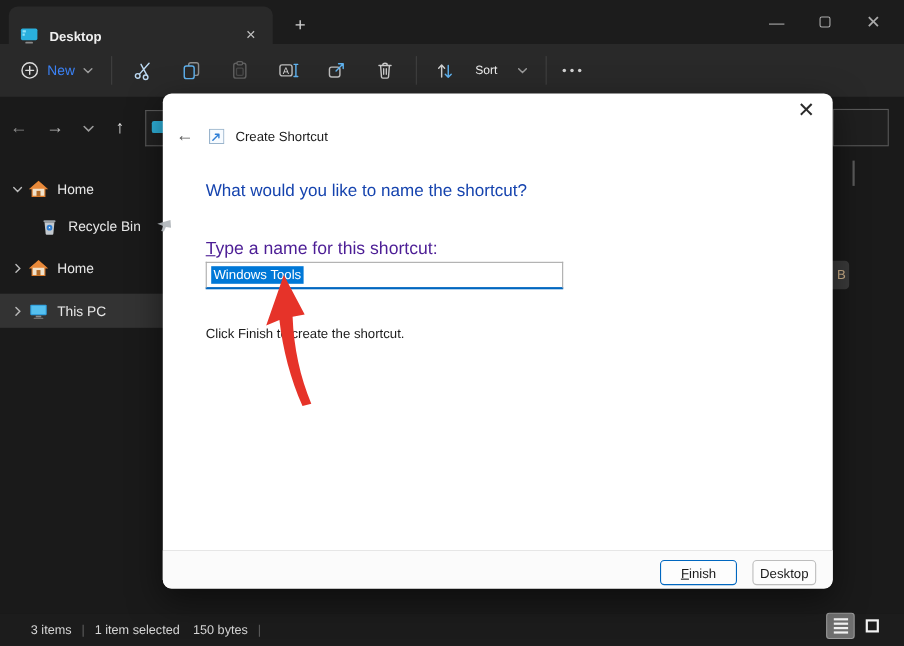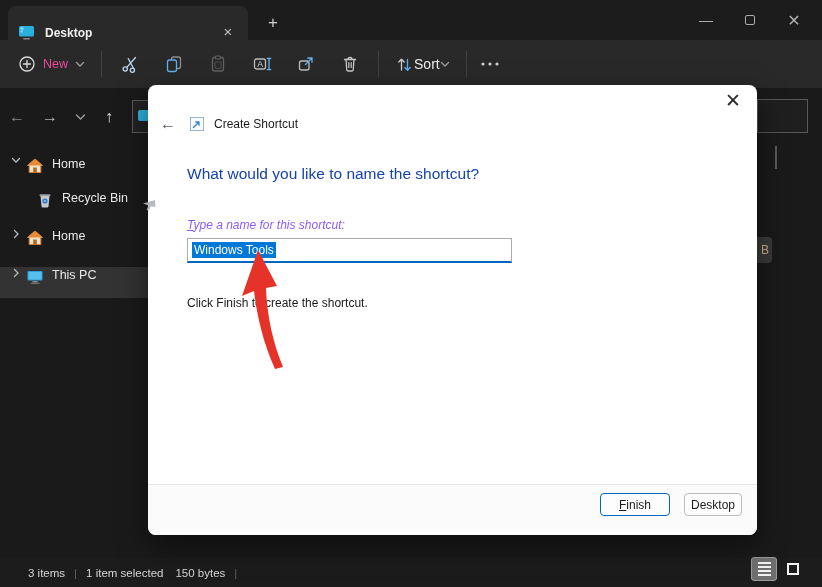--- a/index.html
+++ b/index.html
@@ -17,42 +17,42 @@
             font-size:17px; text-align:center; line-height:25px; }
   .win-controls { position:absolute; right:6px; top:0; height:40px; display:flex; }
   .winbtn { width:44px; height:40px; display:flex; align-items:center; justify-content:center; color:#ababab; }
   .winbtn .sq { width:10px; height:10px; border:1px solid #ababab; border-radius:2px; }
   .winbtn.close { font-size:16px; }
   .winbtn.min { font-size:14px; }
 
   
   .toolbar { position:absolute; left:0; top:40px; width:822px; height:48px; background:#292929;
              display:flex; align-items:center; }
-  .tb-new { display:flex; align-items:center; gap:7px; color:#ec4899; font-size:12.5px;
+  .tb-new { display:flex; align-items:center; gap:7px; color:#3b82f6; font-size:12.5px;
             padding:6px 10px; margin-left:8px; border-radius:4px; }
   .tb-divider { width:1px; height:26px; background:#404040; margin:0 6px; }
   .tb-icon-btn { width:44px; height:34px; display:flex; align-items:center; justify-content:center; border-radius:4px; }
-  .tb-group { display:flex; align-items:center; gap:0; color:#ececec; font-size:14px; padding:6px 10px; border-radius:4px; }
+  .tb-group { display:flex; align-items:center; gap:18px; color:#ececec; font-size:11px; padding:6px 10px; border-radius:4px; }
   .chev { display:inline-block; }
 
   
   .navrow { position:absolute; left:0; top:100px; width:148px; height:34px; display:flex; align-items:center; }
   .nav-arrow { font-size:16px; text-align:center; }
   .addr-frag-left { position:absolute; left:132px; top:100px; width:26px; height:33px;
                     border:1px solid #5a5a5a; border-right:none; background:#222; }
   .addr-frag-left .mini-ico { position:absolute; left:5px; top:9px; width:12px; height:11px;
                     background:#2fb4de; border-radius:2px; }
   .search-frag { position:absolute; left:757px; top:99px; width:51px; height:34px;
                  border:1px solid #585858; background:#1f1f1f; }
   .scroll-frag { position:absolute; left:775px; top:146px; width:2px; height:23px; background:#5a5a5a; }
   .badge-frag { position:absolute; left:752px; top:237px; width:20px; height:26px; background:#3a3a3a;
                 border-radius:4px; color:#cdb08a; font-size:12px; display:flex; align-items:center; justify-content:flex-end; padding-right:3px; }
 
   
-  .tree-row { position:absolute; display:flex; color:#e8e8e8; font-size:12.5px; height:30px; }
+  .tree-row { position:absolute; display:flex; align-items:center; color:#e8e8e8; font-size:12.5px; height:30px; }
   .tree-row .twisty { width:20px; display:flex; justify-content:center; color:#b9b9b9; }
   .tree-row .t-icon { width:18px; height:18px; margin-right:8px; }
   .row-home1 { left:6px; top:157px; }
   .row-recycle { left:36px; top:191px; }
   .row-home2 { left:6px; top:229px; }
   .row-thispc { left:6px; top:268px; }
   .sel-band { position:absolute; left:0px; top:267px; width:150px; height:31px; background:#333333; }
 
   
   .statusbar { position:absolute; left:0; top:558px; width:822px; height:29px; background:#1c1c1c;
@@ -69,28 +69,28 @@
 
   
   .dialog { position:absolute; left:148px; top:85px; width:609px; height:450px; background:#ffffff;
             border-radius:8px; box-shadow:0 10px 30px rgba(0,0,0,.5); }
   .dlg-close { position:absolute; right:12px; top:4px; font-size:19px; color:#2b2b2b; width:24px; height:24px;
                text-align:center; line-height:24px; }
   .dlg-header { position:absolute; left:8px; top:30px; display:flex; align-items:center; gap:10px; }
   .dlg-back { font-size:16px; color:#5a5a5a; width:24px; text-align:center; }
   .dlg-title { font-size:12px; color:#1b1b1b; }
   .dlg-heading { position:absolute; left:39px; top:80px; font-size:15.5px; color:#1543ae; }
-  .dlg-label { position:absolute; left:39px; top:133px; font-size:12px; color:#8b5cf6;font-style:italic; }
+  .dlg-label { position:absolute; left:39px; top:133px; font-size:16px; color:#4c1d95; }
   .dlg-label .akey { text-decoration:underline; }
   .dlg-input { position:absolute; left:39px; top:153px; width:325px; height:25px; background:#fff;
                border:1px solid #ababab; border-bottom:2px solid #0067c0; display:flex; align-items:center;
                padding-left:4px; font-size:12px; }
   .dlg-input .selected-text { background:#0078d7; color:#ffffff; padding:1px 2px; }
   .dlg-instruction { position:absolute; left:39px; top:211px; font-size:12px; color:#1b1b1b; }
-  .dlg-footer { position:absolute; left:0; bottom:0; width:609px; height:51px; background:#fbfbfb;
+  .dlg-footer { position:absolute; left:0; bottom:0; width:609px; height:35px; background:#fbfbfb;
                 border-top:1px solid #e6e6e6; border-radius:0 0 8px 8px; }
   .btn { position:absolute; top:8px; height:23px; background:#fdfdfd; border-radius:4px; font-size:12px;
          color:#1b1b1b; display:flex; align-items:center; justify-content:center; }
   .btn-finish { left:452px; width:70px; border:1px solid #0067c0; }
   .btn-finish .akey { text-decoration:underline; }
   .btn-cancel { left:536px; width:58px; border:1px solid #bdbdbd; }
 
   
   .arrow-overlay { position:absolute; left:230px; top:240px; width:70px; height:140px; z-index:30; pointer-events:none; }
   .cursor-frag { position:absolute; left:142px; top:196px; z-index:31; pointer-events:none; }

